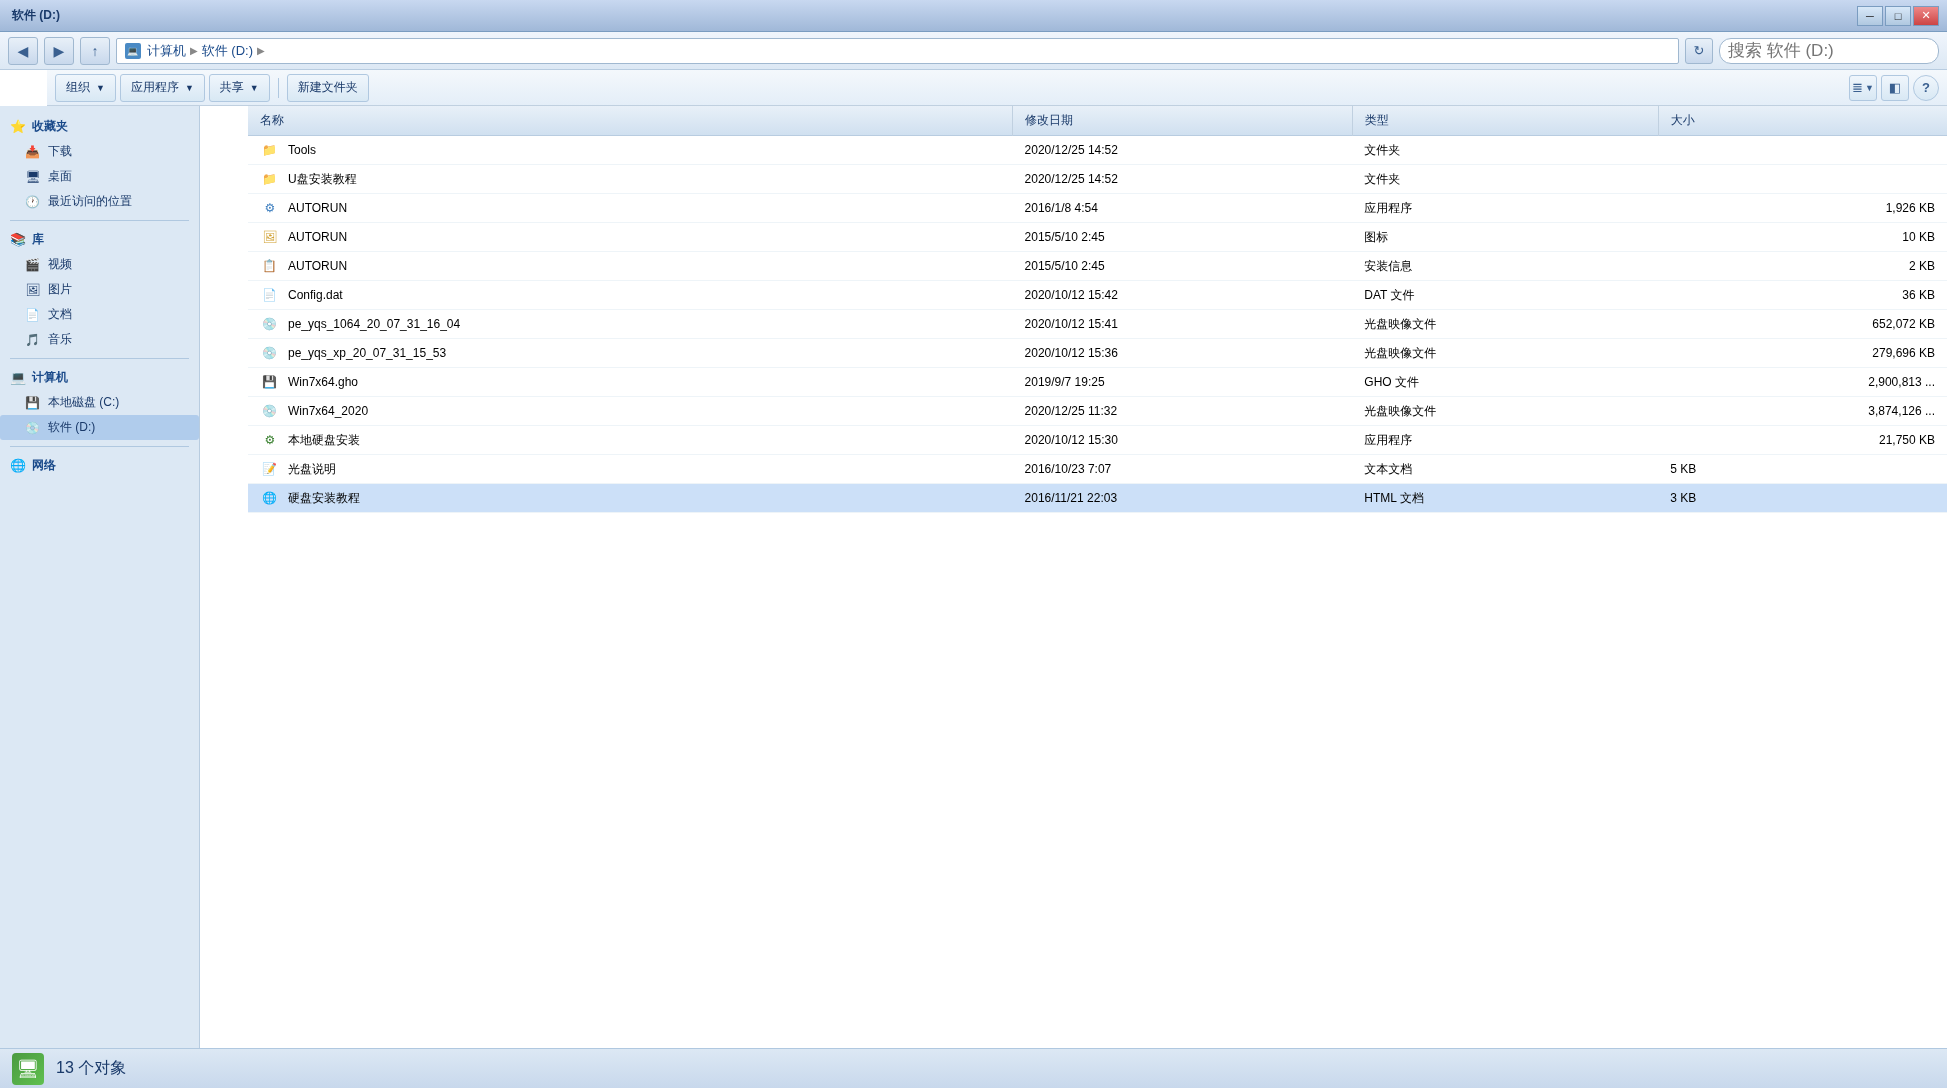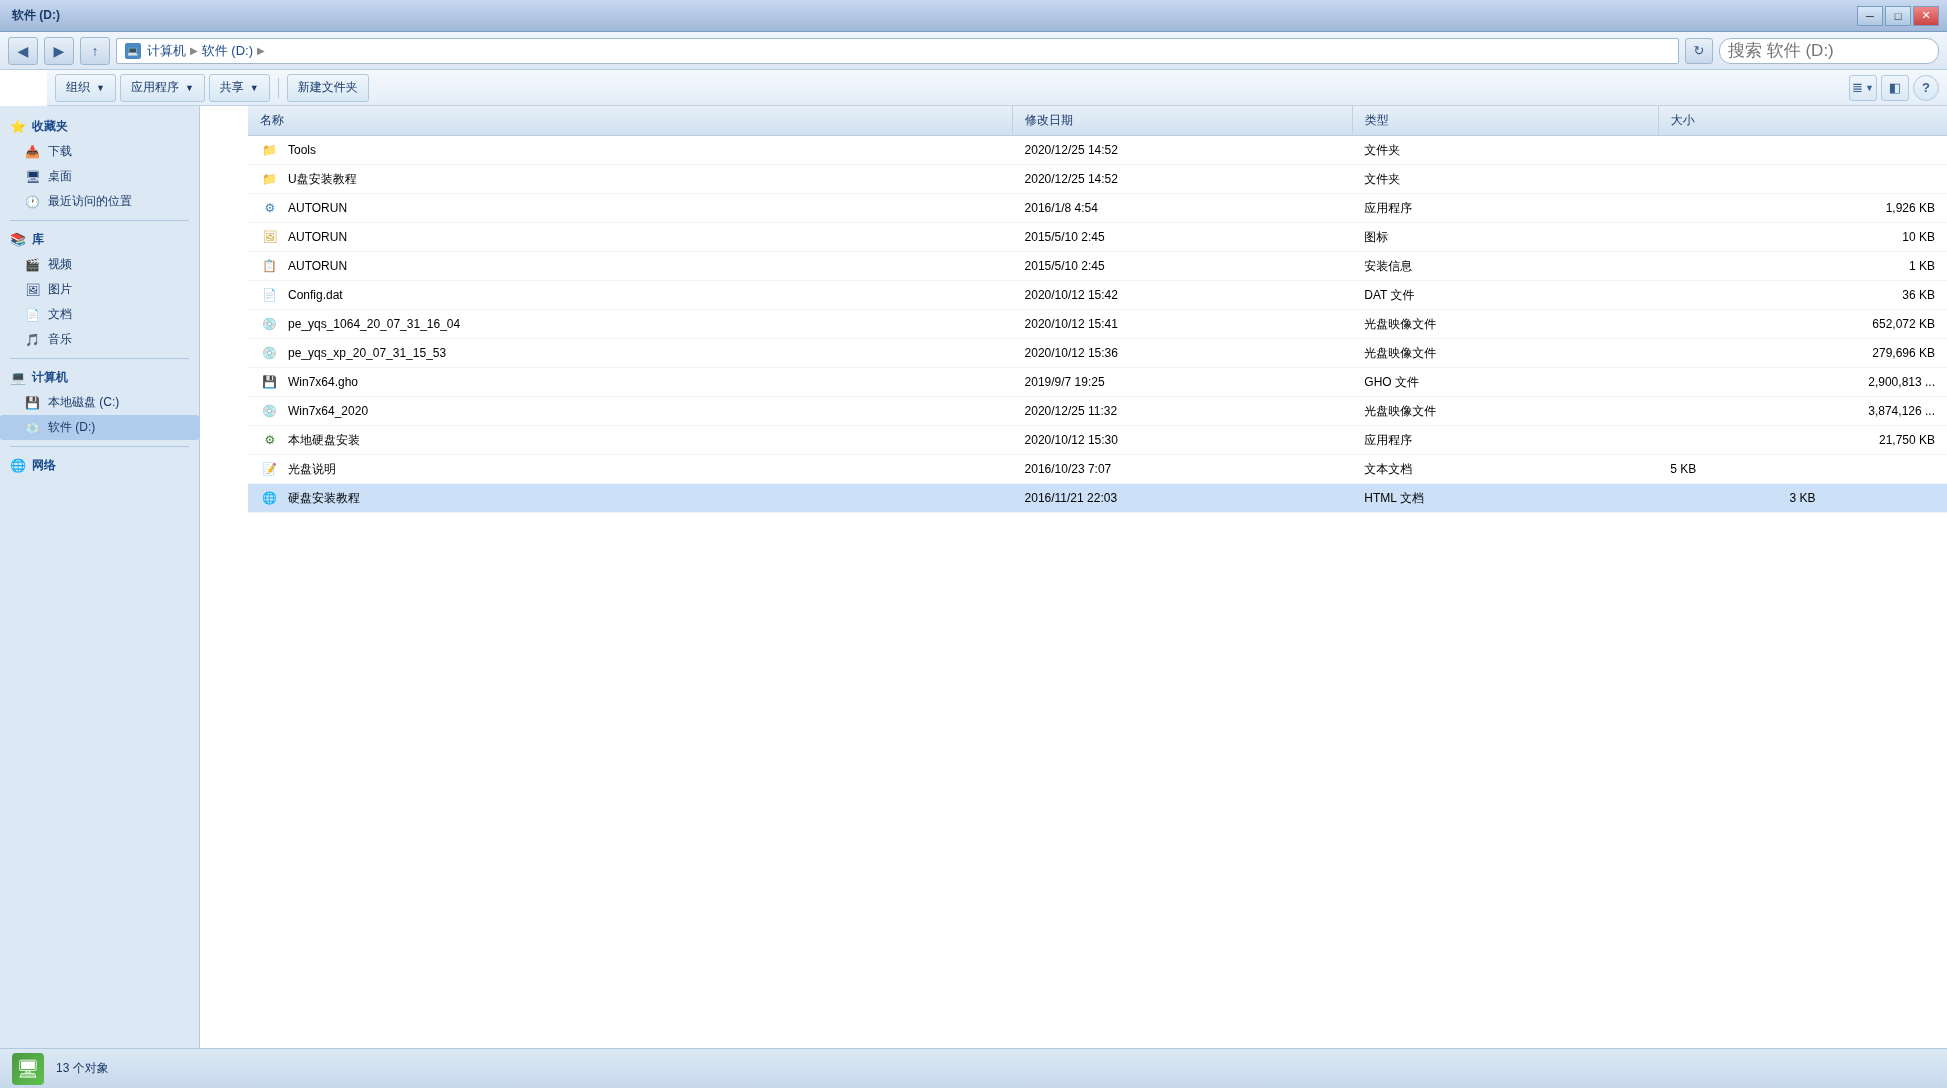--- a/index.html
+++ b/index.html
@@ -330,21 +330,21 @@
       height: 32px;
       background: linear-gradient(135deg, #4a9a40, #60c050);
       border-radius: 4px;
       display: flex;
       align-items: center;
       justify-content: center;
       font-size: 18px;
       color: #fff;
     }
     .status-text {
-      font-size: 12px;
+      font-size: 16px;
       color: #1a3a6a;
     }
 
     
     ::-webkit-scrollbar { width: 12px; }
     ::-webkit-scrollbar-track { background: #e8f0f8; }
     ::-webkit-scrollbar-thumb { background: #a0b8d0; border-radius: 6px; }
 
     .dropdown-arrow { font-size: 9px; margin-left: 2px; }
   </style>
@@ -546,21 +546,21 @@
   </tr>
           <tr>
     <td>
       <div class="file-name-cell">
         <span class="file-icon" style="color:#808080">📋</span>
         <span>AUTORUN</span>
       </div>
     </td>
     <td>2015/5/10 2:45</td>
     <td>安装信息</td>
-    <td style="text-align:right">1 KB</td>
+    <td style="text-align:right">2 KB</td>
   </tr>
           <tr>
     <td>
       <div class="file-name-cell">
         <span class="file-icon" style="color:#808080">📄</span>
         <span>Config.dat</span>
       </div>
     </td>
     <td>2020/10/12 15:42</td>
     <td>DAT 文件</td>
@@ -634,21 +634,21 @@
   </tr>
           <tr class="selected">
     <td>
       <div class="file-name-cell">
         <span class="file-icon" style="color:#e06020">🌐</span>
         <span>硬盘安装教程</span>
       </div>
     </td>
     <td>2016/11/21 22:03</td>
     <td>HTML 文档</td>
-    <td style="text-align:center">3 KB</td>
+    <td style="text-align:left">3 KB</td>
   </tr>
         </tbody>
     </table>
   </div>
 </div>
 
 <div class="status-bar">
   <div class="status-app-icon">🖥</div>
   <span class="status-text">13 个对象</span>
 </div>

